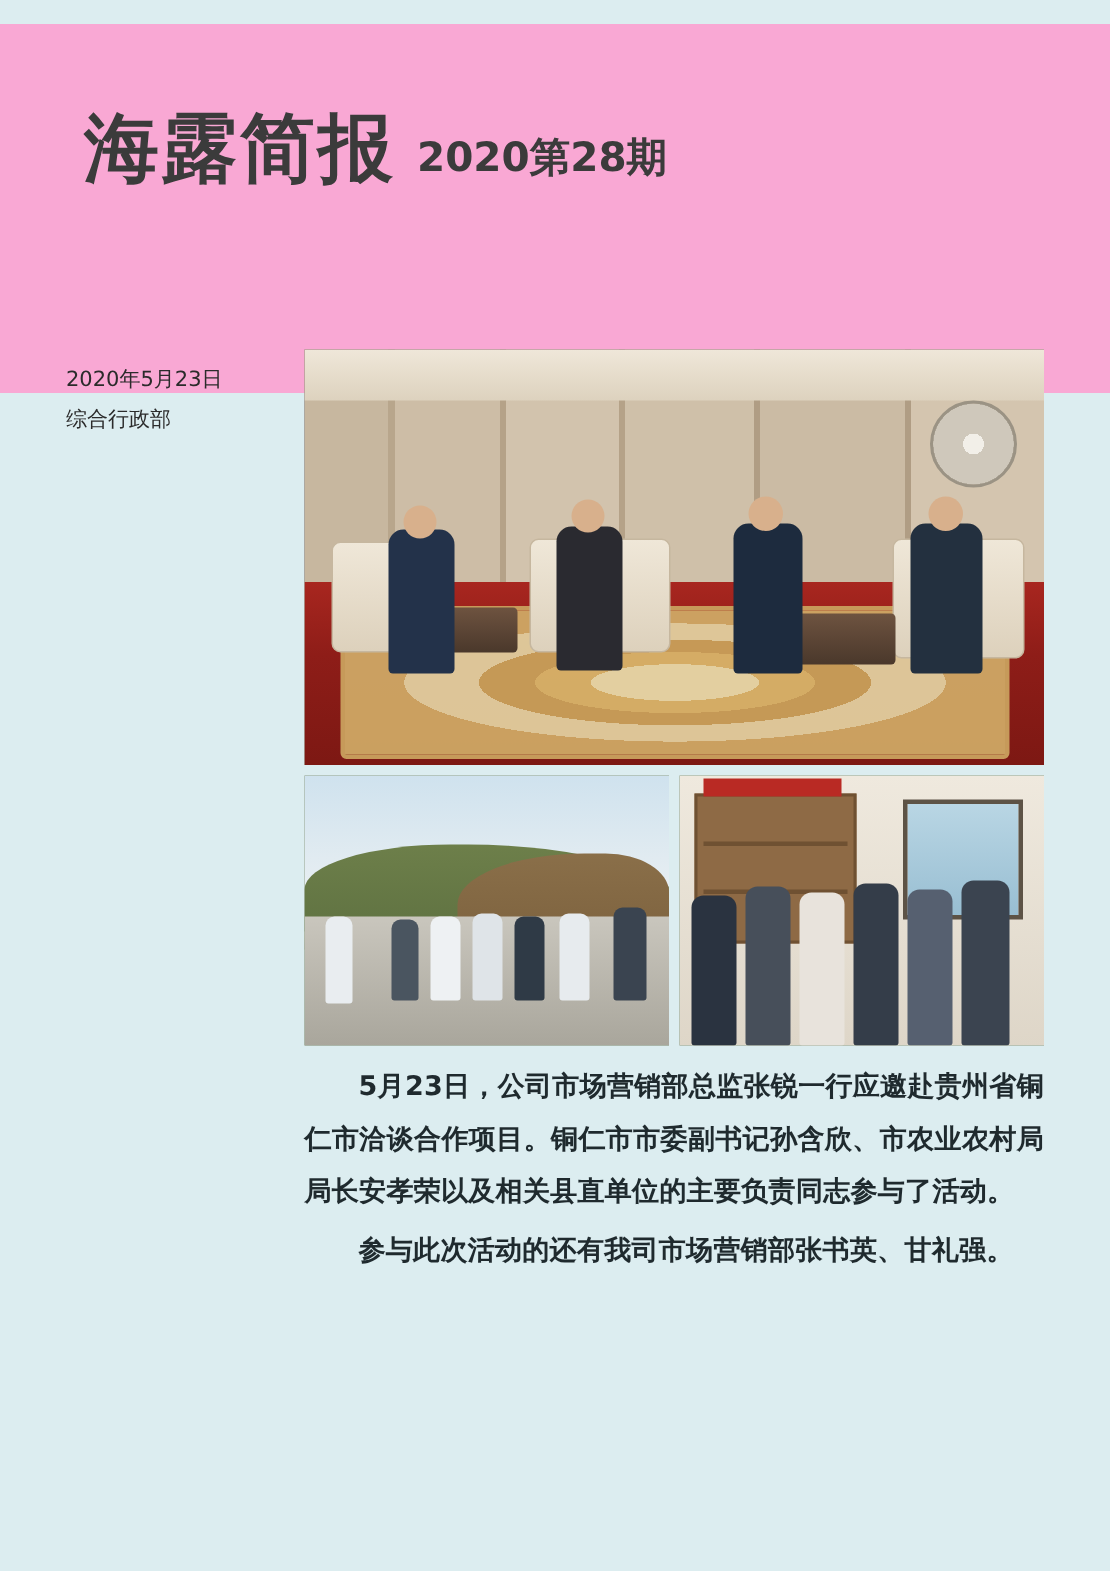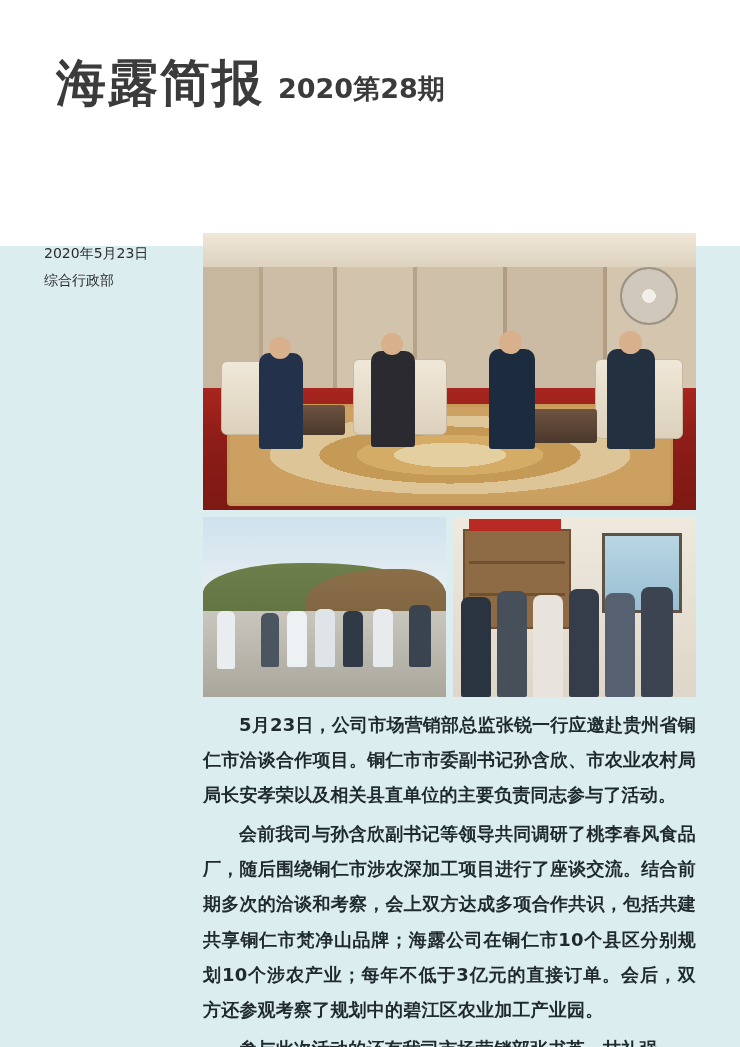--- a/index.html
+++ b/index.html
@@ -18,24 +18,24 @@
     position: relative;
     width: 740px;
     height: 1047px;
     background: #dcedf0;
     box-sizing: border-box;
   }
   
   .header-band {
     position: absolute;
     left: 0;
-    top: 0;
+    top: 16px;
     width: 740px;
     height: 246px;
-    background: #ffffff;
+    background: #f9a8d4;
   }
   .masthead {
     position: absolute;
     left: 56px;
     top: 58px;
     display: flex;
     align-items: baseline;
   }
   .masthead-title {
     font-family: "DejaVu Sans", sans-serif;
@@ -315,17 +315,16 @@
         <div class="ps2-person" style="left:116px; top:72px;  width:30px; height:108px; background:#343d49;"></div>
         <div class="ps2-person" style="left:152px; top:76px;  width:30px; height:104px; background:#566070;"></div>
         <div class="ps2-person" style="left:188px; top:70px;  width:32px; height:110px; background:#3b4450;"></div>
       </div>
 
     </div>
   </div>
 
   <div class="article">
     <p>5月23日，公司市场营销部总监张锐一行应邀赴贵州省铜仁市洽谈合作项目。铜仁市市委副书记孙含欣、市农业农村局局长安孝荣以及相关县直单位的主要负责同志参与了活动。</p>
-    <p>会前我司与孙含欣副书记等领导共同调研了桃李春风食品厂，随后围绕铜仁市涉农深加工项目进行了座谈交流。结合前期多次的洽谈和考察，会上双方达成多项合作共识，包括共建共享铜仁市梵净山品牌；海露公司在铜仁市10个县区分别规划10个涉农产业；每年不低于3亿元的直接订单。会后，双方还参观考察了规划中的碧江区农业加工产业园。</p>
     <p>参与此次活动的还有我司市场营销部张书英、甘礼强。</p>
   </div>
 
 </div>
 
 </body></html>

